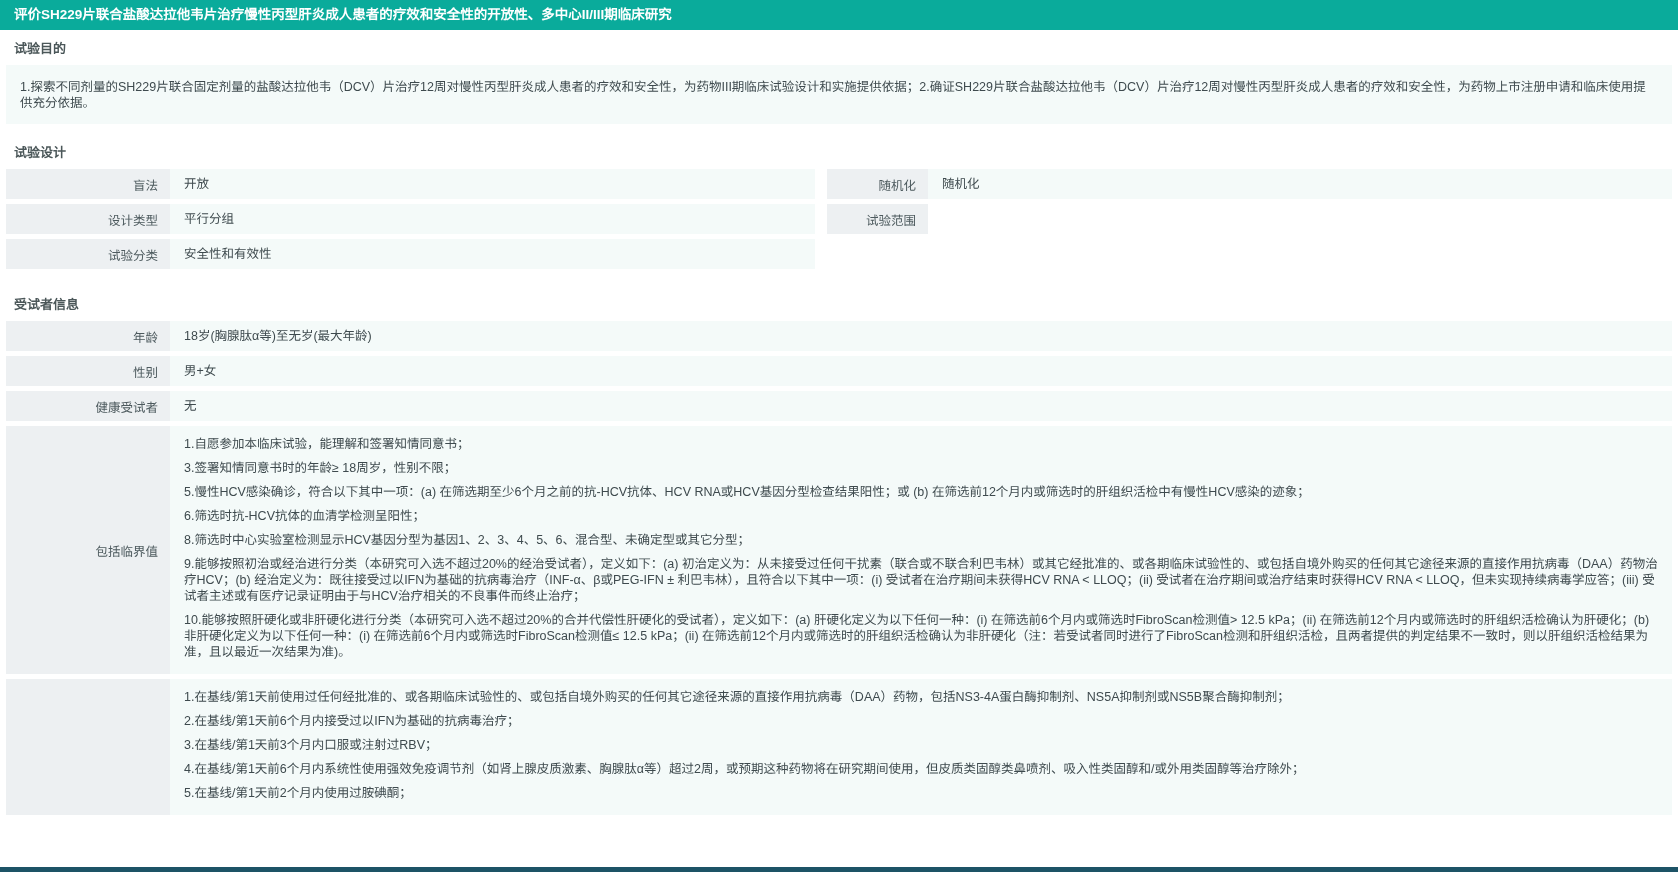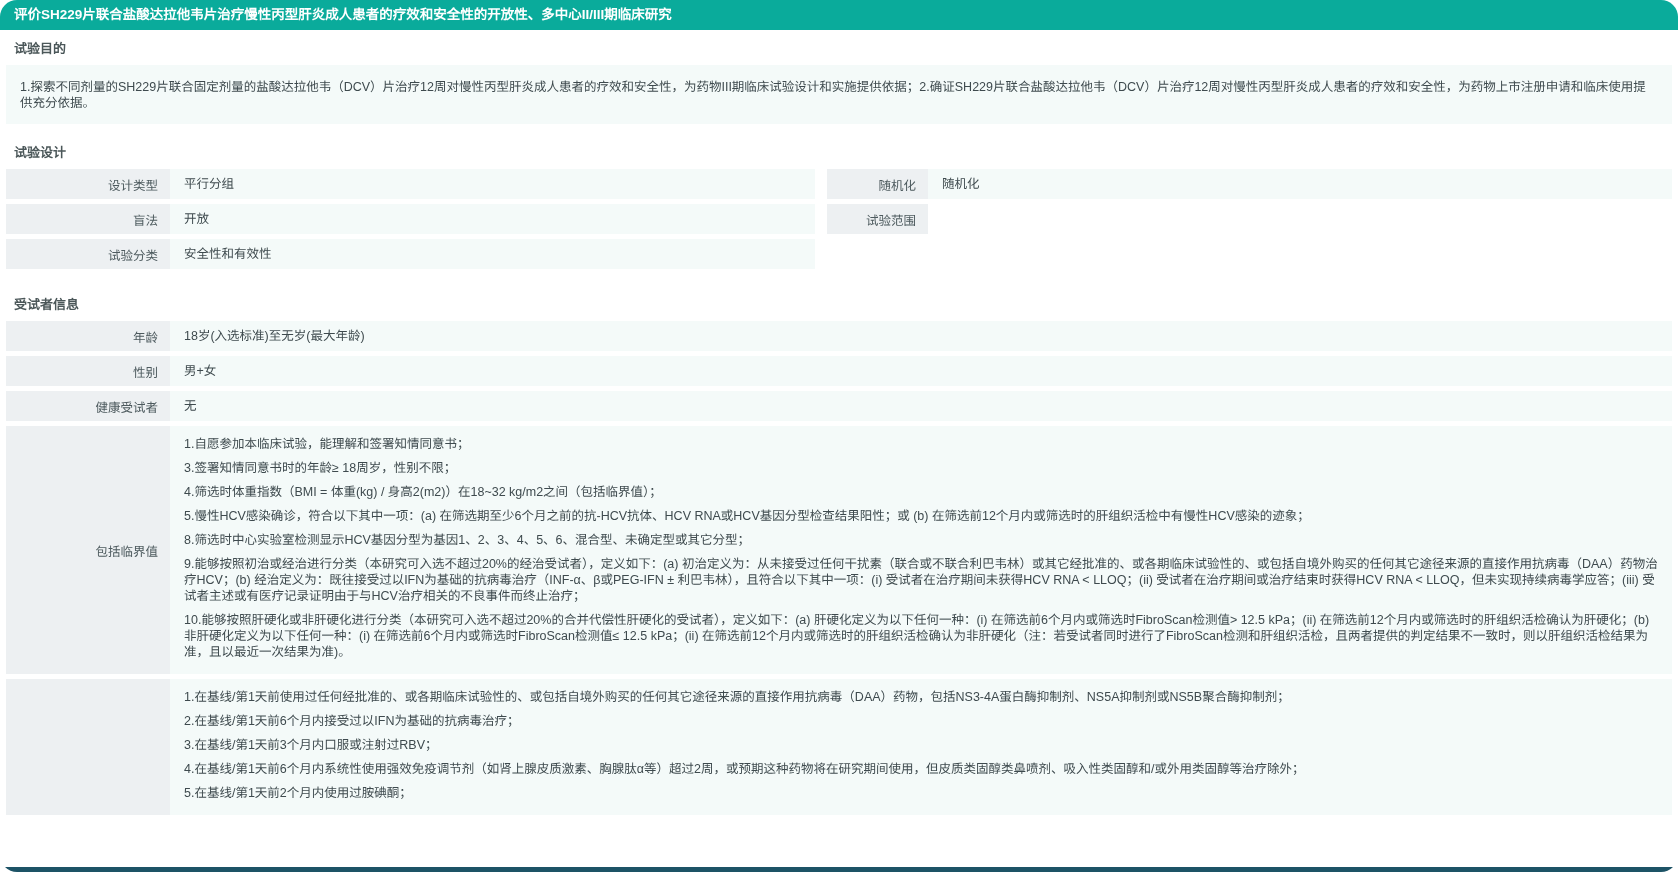--- a/index.html
+++ b/index.html
@@ -7,21 +7,20 @@
   body {
     font-family: "Liberation Sans", "DejaVu Sans", sans-serif;
     background: #ffffff;
   }
   .viewport {
     position: relative;
     width: 1678px;
     height: 872px;
     overflow: hidden;
     background: #ffffff;
-    border-radius: 17px;
   }
   .titlebar {
     height: 30px;
     background: var(--header-bg, #0aab9b);
     color: #ffffff;
     font-size: 13.5px;
     font-weight: bold;
     line-height: 30px;
     padding: 0 14px;
     white-space: nowrap;
@@ -100,26 +99,26 @@
 
     <h2 class="section sec-purpose">试验目的</h2>
     <div class="row purpose-row">
       <div class="cell-value">1.探索不同剂量的SH229片联合固定剂量的盐酸达拉他韦（DCV）片治疗12周对慢性丙型肝炎成人患者的疗效和安全性，为药物III期临床试验设计和实施提供依据；2.确证SH229片联合盐酸达拉他韦（DCV）片治疗12周对慢性丙型肝炎成人患者的疗效和安全性，为药物上市注册申请和临床使用提供充分依据。</div>
     </div>
 
     <h2 class="section sec-design">试验设计</h2>
     <div class="design-grid">
       <div class="design-col-left">
         <div class="row">
+          <div class="cell-label">盲法</div>
+          <div class="cell-value">开放</div>
+        </div>
+        <div class="row">
           <div class="cell-label">设计类型</div>
           <div class="cell-value">平行分组</div>
-        </div>
-        <div class="row">
-          <div class="cell-label">盲法</div>
-          <div class="cell-value">开放</div>
         </div>
         <div class="row">
           <div class="cell-label">试验分类</div>
           <div class="cell-value">安全性和有效性</div>
         </div>
       </div>
       <div class="design-col-right">
         <div class="row">
           <div class="cell-label">随机化</div>
           <div class="cell-value">随机化</div>
@@ -127,38 +126,38 @@
         <div class="row">
           <div class="cell-label">试验范围</div>
         </div>
       </div>
     </div>
 
     <h2 class="section sec-subjects">受试者信息</h2>
 
     <div class="row">
       <div class="cell-label">年龄</div>
-      <div class="cell-value">18岁(入选标准)至无岁(最大年龄)</div>
+      <div class="cell-value">18岁(胸腺肽α等)至无岁(最大年龄)</div>
     </div>
     <div class="row">
       <div class="cell-label">性别</div>
       <div class="cell-value">男+女</div>
     </div>
     <div class="row">
       <div class="cell-label">健康受试者</div>
       <div class="cell-value">无</div>
     </div>
 
     <div class="row">
       <div class="cell-label">包括临界值</div>
       <div class="cell-value multi">
         <p>1.自愿参加本临床试验，能理解和签署知情同意书；</p>
         <p>3.签署知情同意书时的年龄≥ 18周岁，性别不限；</p>
-        <p>4.筛选时体重指数（BMI = 体重(kg) / 身高2(m2)）在18~32 kg/m2之间（包括临界值）；</p>
         <p>5.慢性HCV感染确诊，符合以下其中一项：(a) 在筛选期至少6个月之前的抗-HCV抗体、HCV RNA或HCV基因分型检查结果阳性；或 (b) 在筛选前12个月内或筛选时的肝组织活检中有慢性HCV感染的迹象；</p>
+        <p>6.筛选时抗-HCV抗体的血清学检测呈阳性；</p>
         <p>8.筛选时中心实验室检测显示HCV基因分型为基因1、2、3、4、5、6、混合型、未确定型或其它分型；</p>
         <p>9.能够按照初治或经治进行分类（本研究可入选不超过20%的经治受试者），定义如下：(a) 初治定义为：从未接受过任何干扰素（联合或不联合利巴韦林）或其它经批准的、或各期临床试验性的、或包括自境外购买的任何其它途径来源的直接作用抗病毒（DAA）药物治疗HCV；(b) 经治定义为：既往接受过以IFN为基础的抗病毒治疗（INF-α、β或PEG-IFN ± 利巴韦林），且符合以下其中一项：(i) 受试者在治疗期间未获得HCV RNA &lt; LLOQ；(ii) 受试者在治疗期间或治疗结束时获得HCV RNA &lt; LLOQ，但未实现持续病毒学应答；(iii) 受试者主述或有医疗记录证明由于与HCV治疗相关的不良事件而终止治疗；</p>
         <p>10.能够按照肝硬化或非肝硬化进行分类（本研究可入选不超过20%的合并代偿性肝硬化的受试者），定义如下：(a) 肝硬化定义为以下任何一种：(i) 在筛选前6个月内或筛选时FibroScan检测值&gt; 12.5 kPa；(ii) 在筛选前12个月内或筛选时的肝组织活检确认为肝硬化；(b) 非肝硬化定义为以下任何一种：(i) 在筛选前6个月内或筛选时FibroScan检测值≤ 12.5 kPa；(ii) 在筛选前12个月内或筛选时的肝组织活检确认为非肝硬化（注：若受试者同时进行了FibroScan检测和肝组织活检，且两者提供的判定结果不一致时，则以肝组织活检结果为准，且以最近一次结果为准)。</p>
       </div>
     </div>
 
     <div class="row">
       <div class="cell-label"></div>
       <div class="cell-value multi">
         <p>1.在基线/第1天前使用过任何经批准的、或各期临床试验性的、或包括自境外购买的任何其它途径来源的直接作用抗病毒（DAA）药物，包括NS3-4A蛋白酶抑制剂、NS5A抑制剂或NS5B聚合酶抑制剂；</p>

